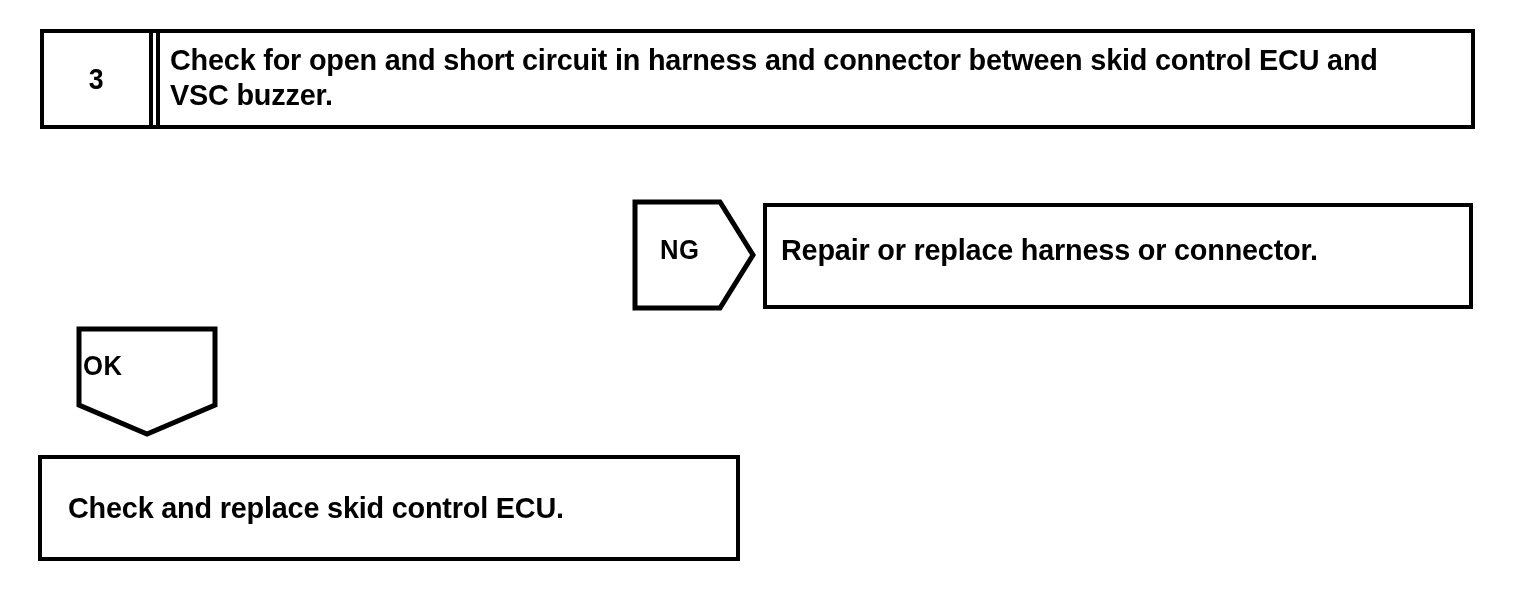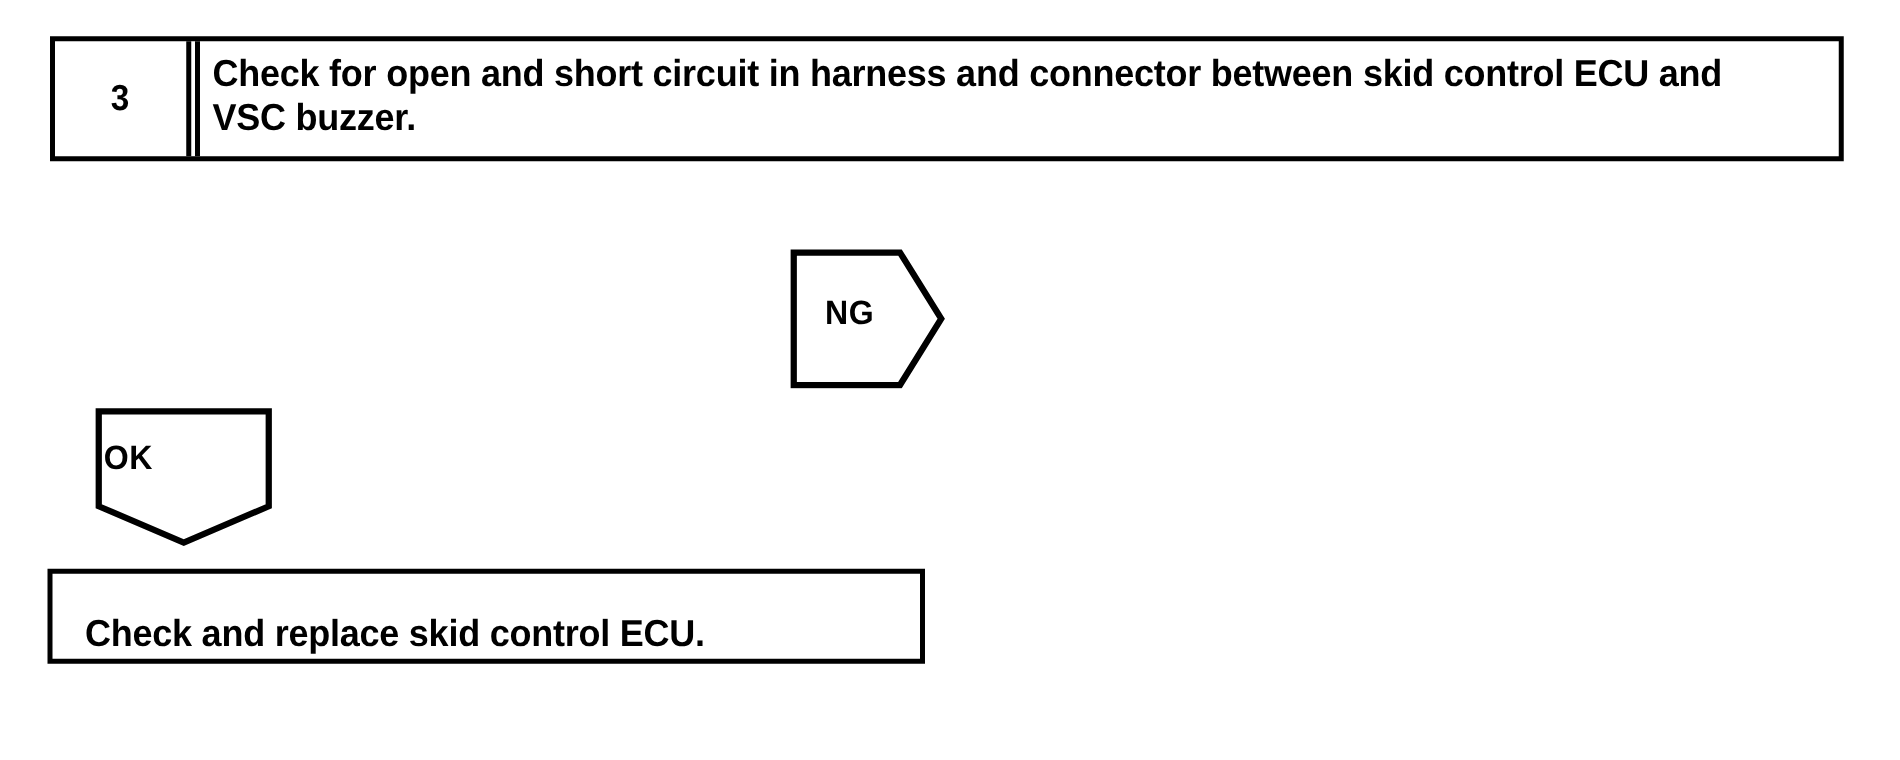--- a/index.html
+++ b/index.html
@@ -146,21 +146,21 @@
     transform: scaleX(0.95);
     transform-origin: left top;
   }
 
   
   .result-box {
     position: absolute;
     left: 38px;
     top: 455px;
     width: 702px;
-    height: 76px;
+    height: 106px;
     box-sizing: border-box;
     border: 4px solid #000;
     background: #fff;
     text-decoration: underline;
   }
   .result-text {
     position: absolute;
     left: 26px;
     top: 32px;
     font-size: 30px;
@@ -185,20 +185,23 @@
     <div class="step-text">Check for open and short circuit in harness and connector between skid control ECU and VSC buzzer.</div>
   </div>
 
   <div class="ng-arrow">
     <svg width="125" height="112" viewBox="0 0 125 112" aria-hidden="true">
       <polygon points="3,3 88,3 121,56 88,109 3,109" fill="#ffffff" stroke="#000000" stroke-width="5" stroke-linejoin="miter"></polygon>
     </svg>
     <span class="ng-label">NG</span>
   </div>
 
+  <div class="repair-box">
+    <div class="repair-text">Repair or replace harness or connector.</div>
+  </div>
 
   <div class="ok-arrow">
     <svg width="142" height="112" viewBox="0 0 142 112" aria-hidden="true">
       <polygon points="3,3 139,3 139,79 71,108 3,79" fill="#ffffff" stroke="#000000" stroke-width="5" stroke-linejoin="miter"></polygon>
     </svg>
     <span class="ok-label">OK</span>
   </div>
 
   <div class="result-box">
     <div class="result-text">Check and replace skid control ECU.</div>

